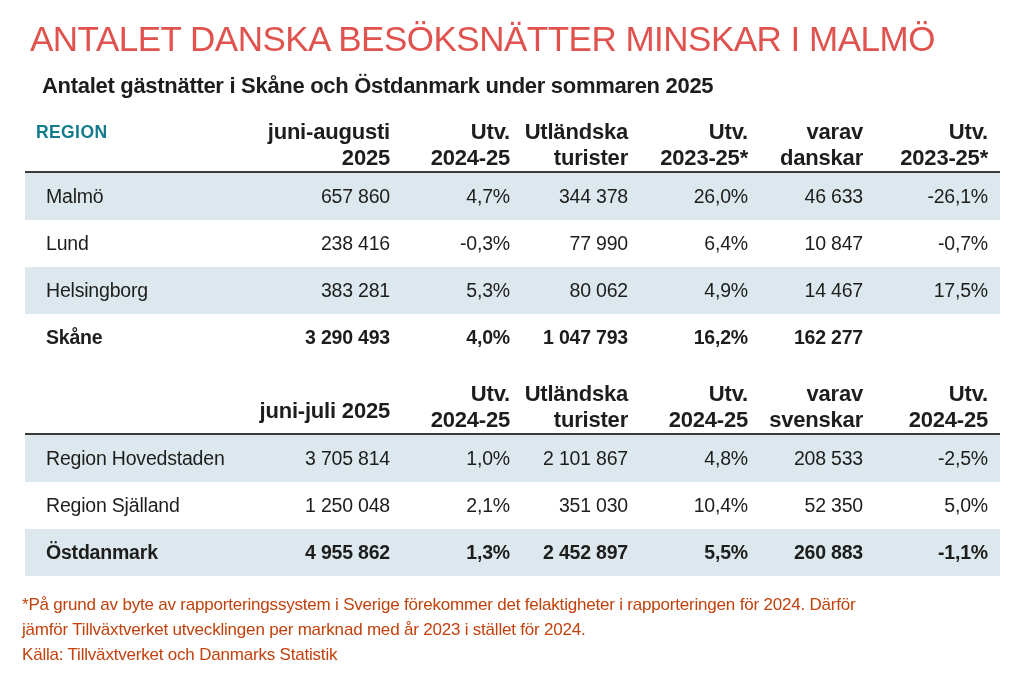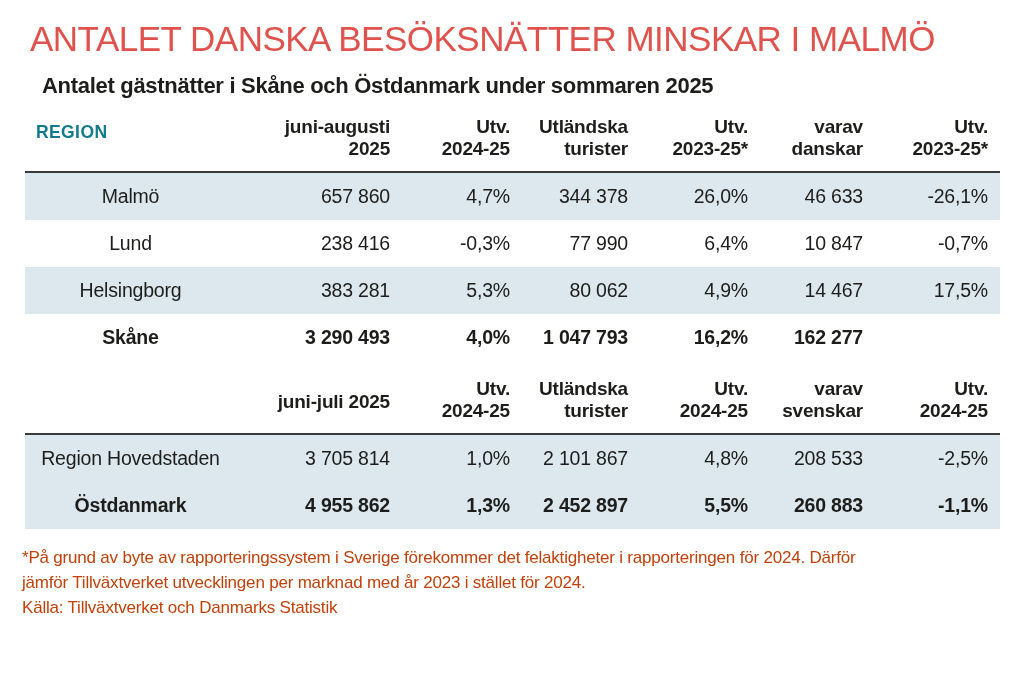--- a/index.html
+++ b/index.html
@@ -45,23 +45,23 @@
   .c2 { width: 120px; }
   .c3 { width: 118px; }
   .c4 { width: 120px; }
   .c5 { width: 115px; }
   .c6 { width: 125px; }
 
   .hcell {
     display: flex;
     flex-direction: column;
     justify-content: flex-end;
-    padding: 0 12px 10px 0;
+    padding: 0 12px 0 0;
     font-weight: 700;
-    font-size: 19px;
+    font-size: 22px;
     line-height: 1.18;
     text-align: right;
     letter-spacing: -0.2px;
   }
   .region-h {
     justify-content: center;
     align-items: flex-start;
     padding: 0 0 14px 11px;
     color: var(--region-teal, #127a8c);
     font-size: 17.5px;
@@ -72,21 +72,21 @@
   .rule { height: 2px; background: var(--rule-dark, #3b3b3b); }
 
   .drow {
     display: flex;
     align-items: center;
     height: 47px;
     font-size: 19.5px;
     letter-spacing: -0.2px;
   }
   .drow .cell { text-align: right; padding-right: 12px; }
-  .drow .c-region { text-align: center; padding-left: 11px; padding-right: 0; }
+  .drow .c-region { text-align: left; padding-left: 21px; padding-right: 0; }
   .band { background: var(--band-blue, #dce8ee); }
   .em { font-weight: 700; }
 
   .footnote {
     margin: 16px 0 0 22px;
     font-size: 17px;
     line-height: 25px;
     color: #c2410c;
     letter-spacing: -0.2px;
   }
@@ -198,20 +198,29 @@
 
     <div class="drow band">
       <div class="cell c-region">Region Hovedstaden</div>
       <div class="cell c1">3 705 814</div>
       <div class="cell c2">1,0%</div>
       <div class="cell c3">2 101 867</div>
       <div class="cell c4">4,8%</div>
       <div class="cell c5">208 533</div>
       <div class="cell c6">-2,5%</div>
     </div>
+    <div class="drow">
+      <div class="cell c-region">Region Själland</div>
+      <div class="cell c1">1 250 048</div>
+      <div class="cell c2">2,1%</div>
+      <div class="cell c3">351 030</div>
+      <div class="cell c4">10,4%</div>
+      <div class="cell c5">52 350</div>
+      <div class="cell c6">5,0%</div>
+    </div>
     <div class="drow band em">
       <div class="cell c-region">Östdanmark</div>
       <div class="cell c1">4 955 862</div>
       <div class="cell c2">1,3%</div>
       <div class="cell c3">2 452 897</div>
       <div class="cell c4">5,5%</div>
       <div class="cell c5">260 883</div>
       <div class="cell c6">-1,1%</div>
     </div>
   </div>

